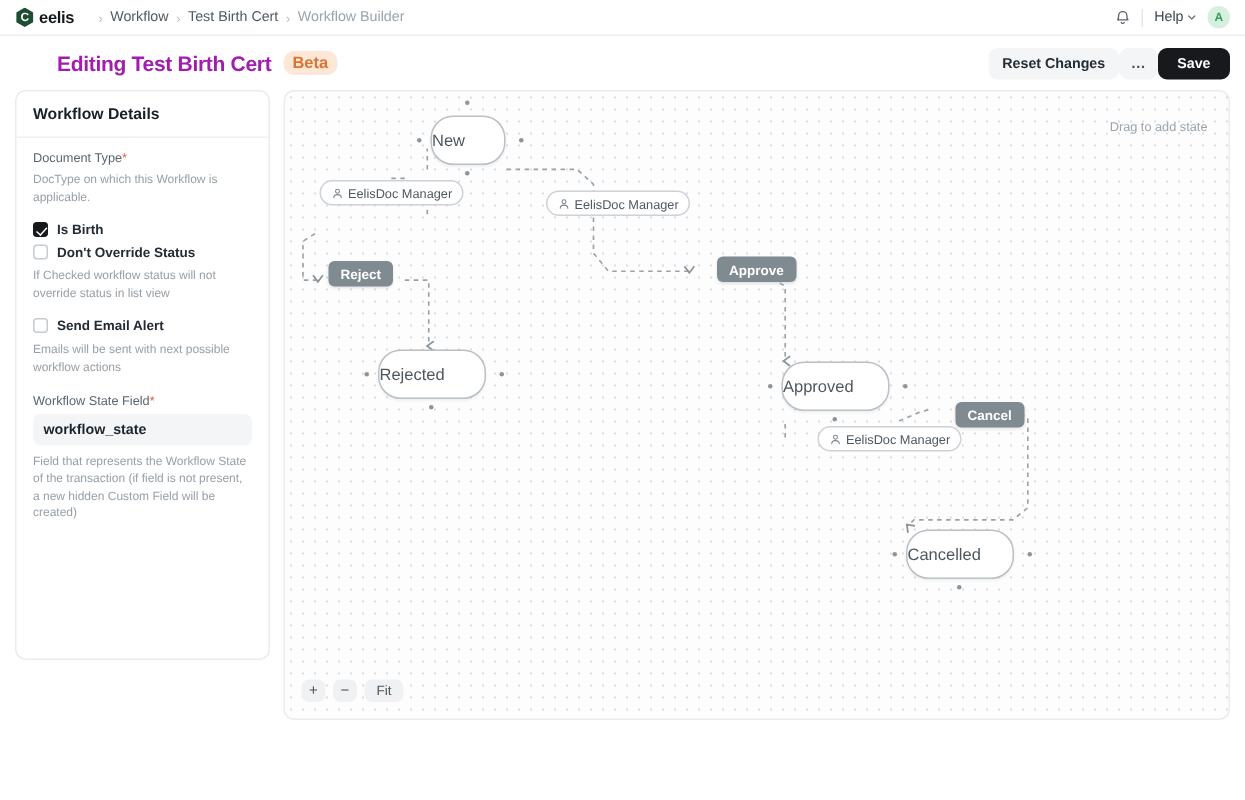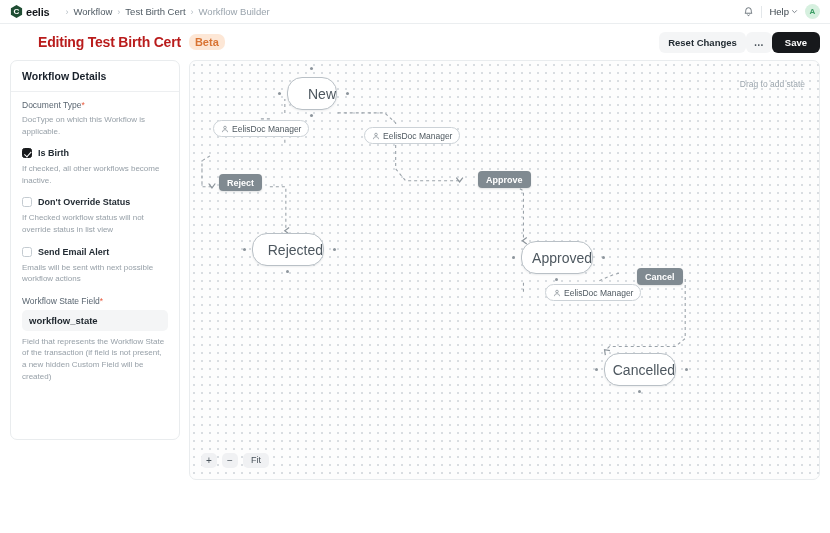--- a/index.html
+++ b/index.html
@@ -53,21 +53,21 @@
     background: #d6f0df; color: #3a9c63;
     font-size: 8px; font-weight: bold;
     display: flex; align-items: center; justify-content: center;
   }
 
   
   .pagehead {
     height: 36px; display: flex; align-items: center;
     padding: 0 10px; background: #fff;
   }
-  .page-title { font-size: 14px; font-weight: bold; color: #b91c1c; letter-spacing: -0.2px; padding-left: 28px; }
+  .page-title { font-size: 14px; font-weight: bold; color: #a21caf; letter-spacing: -0.2px; padding-left: 28px; }
   .beta {
     margin-left: 8px;
     background: #fde7d6; color: #d97434;
     font-size: 11px; font-weight: bold;
     padding: 2px 6px; border-radius: 7px;
   }
   .head-actions { margin-left: auto; display: flex; gap: 0; }
   .btn-light {
     background: #f4f5f6; color: #232c33;
     font-size: 9.5px; font-weight: bold;
@@ -149,22 +149,22 @@
     position: absolute; right: 14px; top: 18px;
     font-size: 8.5px; color: #9aa4ac;
   }
   .flow-svg { position: absolute; inset: 0; }
 
   .node {
     position: absolute;
     background: #fff;
     border: 1px solid #b9c0c6;
     border-radius: 15px;
-    display: flex; align-items: center; justify-content: flex-end;
-    font-size: 14px; color: #4d575f;
+    display: flex; align-items: center; justify-content: flex-start;
+    font-size: 11px; color: #4d575f;
     box-shadow: 0 1px 2px rgba(20,30,40,.07);
   }
   .port {
     position: absolute; width: 3.4px; height: 3.4px;
     border-radius: 50%; background: #8d959c;
   }
   .action {
     position: absolute;
     background: #808a91; color: #fff;
     font-size: 9px; font-weight: bold;
@@ -251,21 +251,20 @@
 
       <div class="field-label">
         <span>Document Type</span><span class="req">*</span>
       </div>
       <div class="field-help">DocType on which this Workflow is applicable.</div>
 
       <div class="check-row">
         <span class="cbox on"></span>
         <span class="check-label">Is Birth</span>
       </div>
-      <div class="field-help">If checked, all other workflows become inactive.</div>
 
       <div class="check-row">
         <span class="cbox"></span>
         <span class="check-label">Don't Override Status</span>
       </div>
       <div class="field-help">If Checked workflow status will not override status in list view</div>
 
       <div class="check-row">
         <span class="cbox"></span>
         <span class="check-label">Send Email Alert</span>

